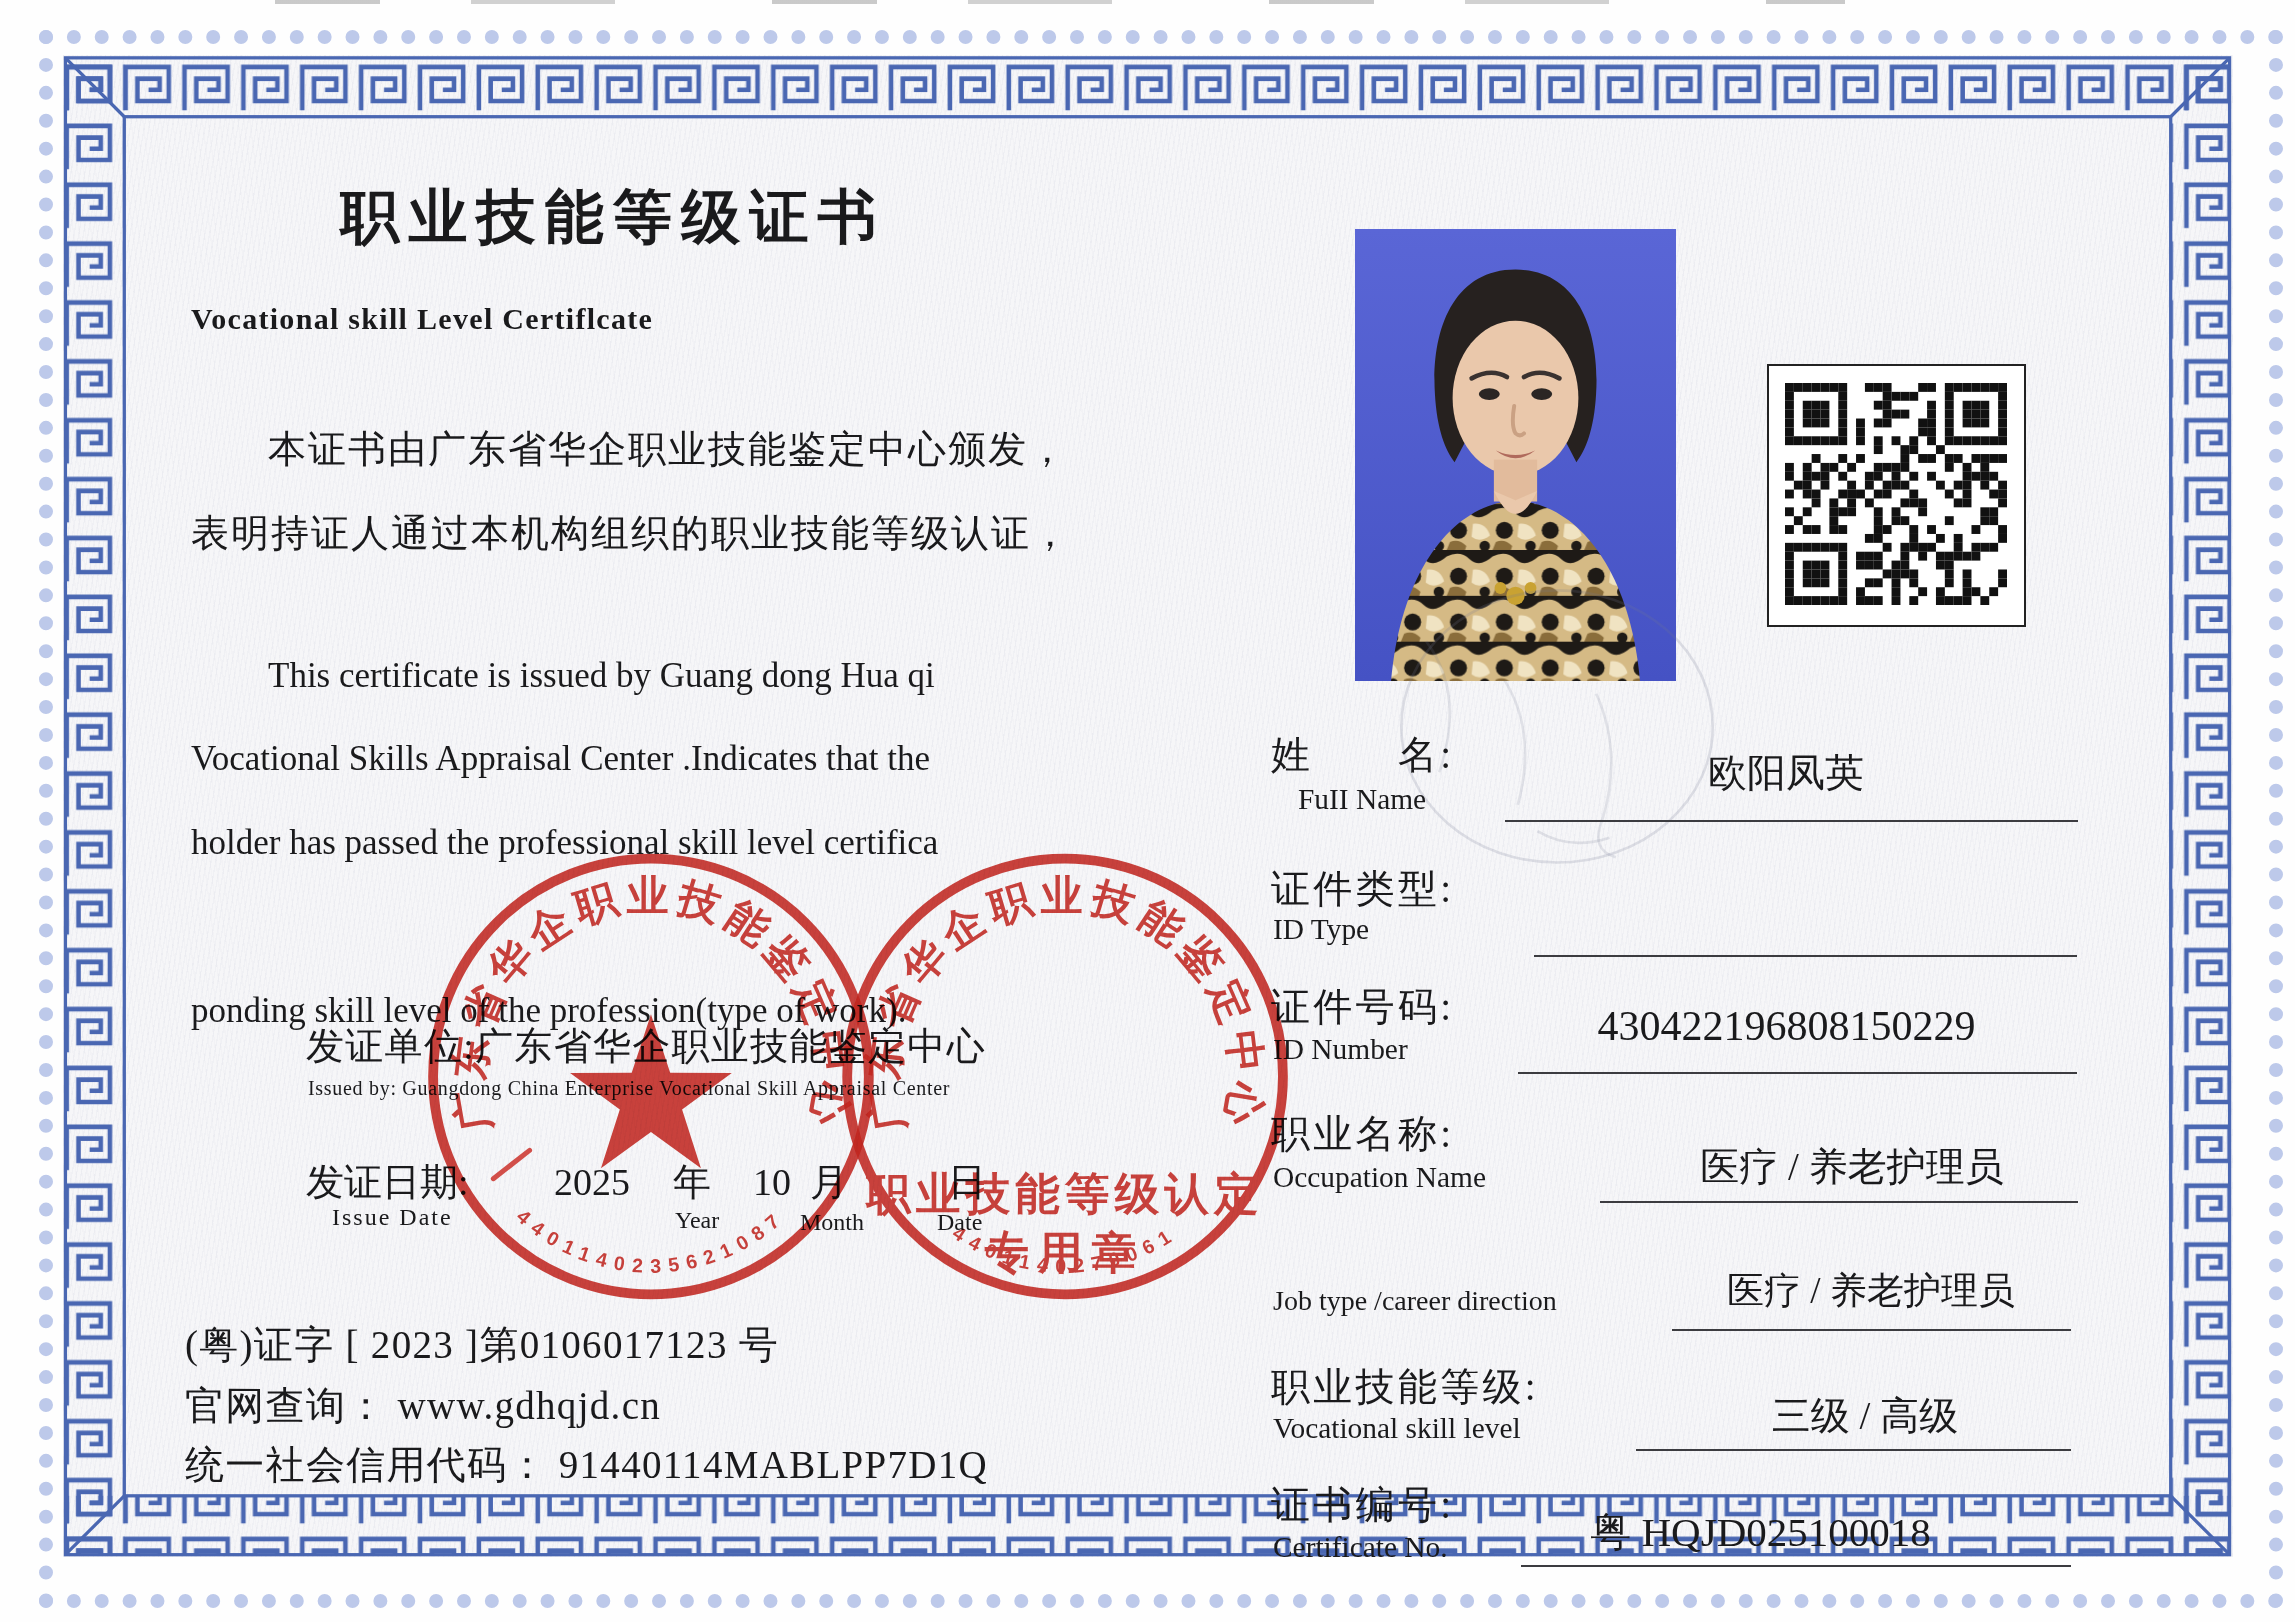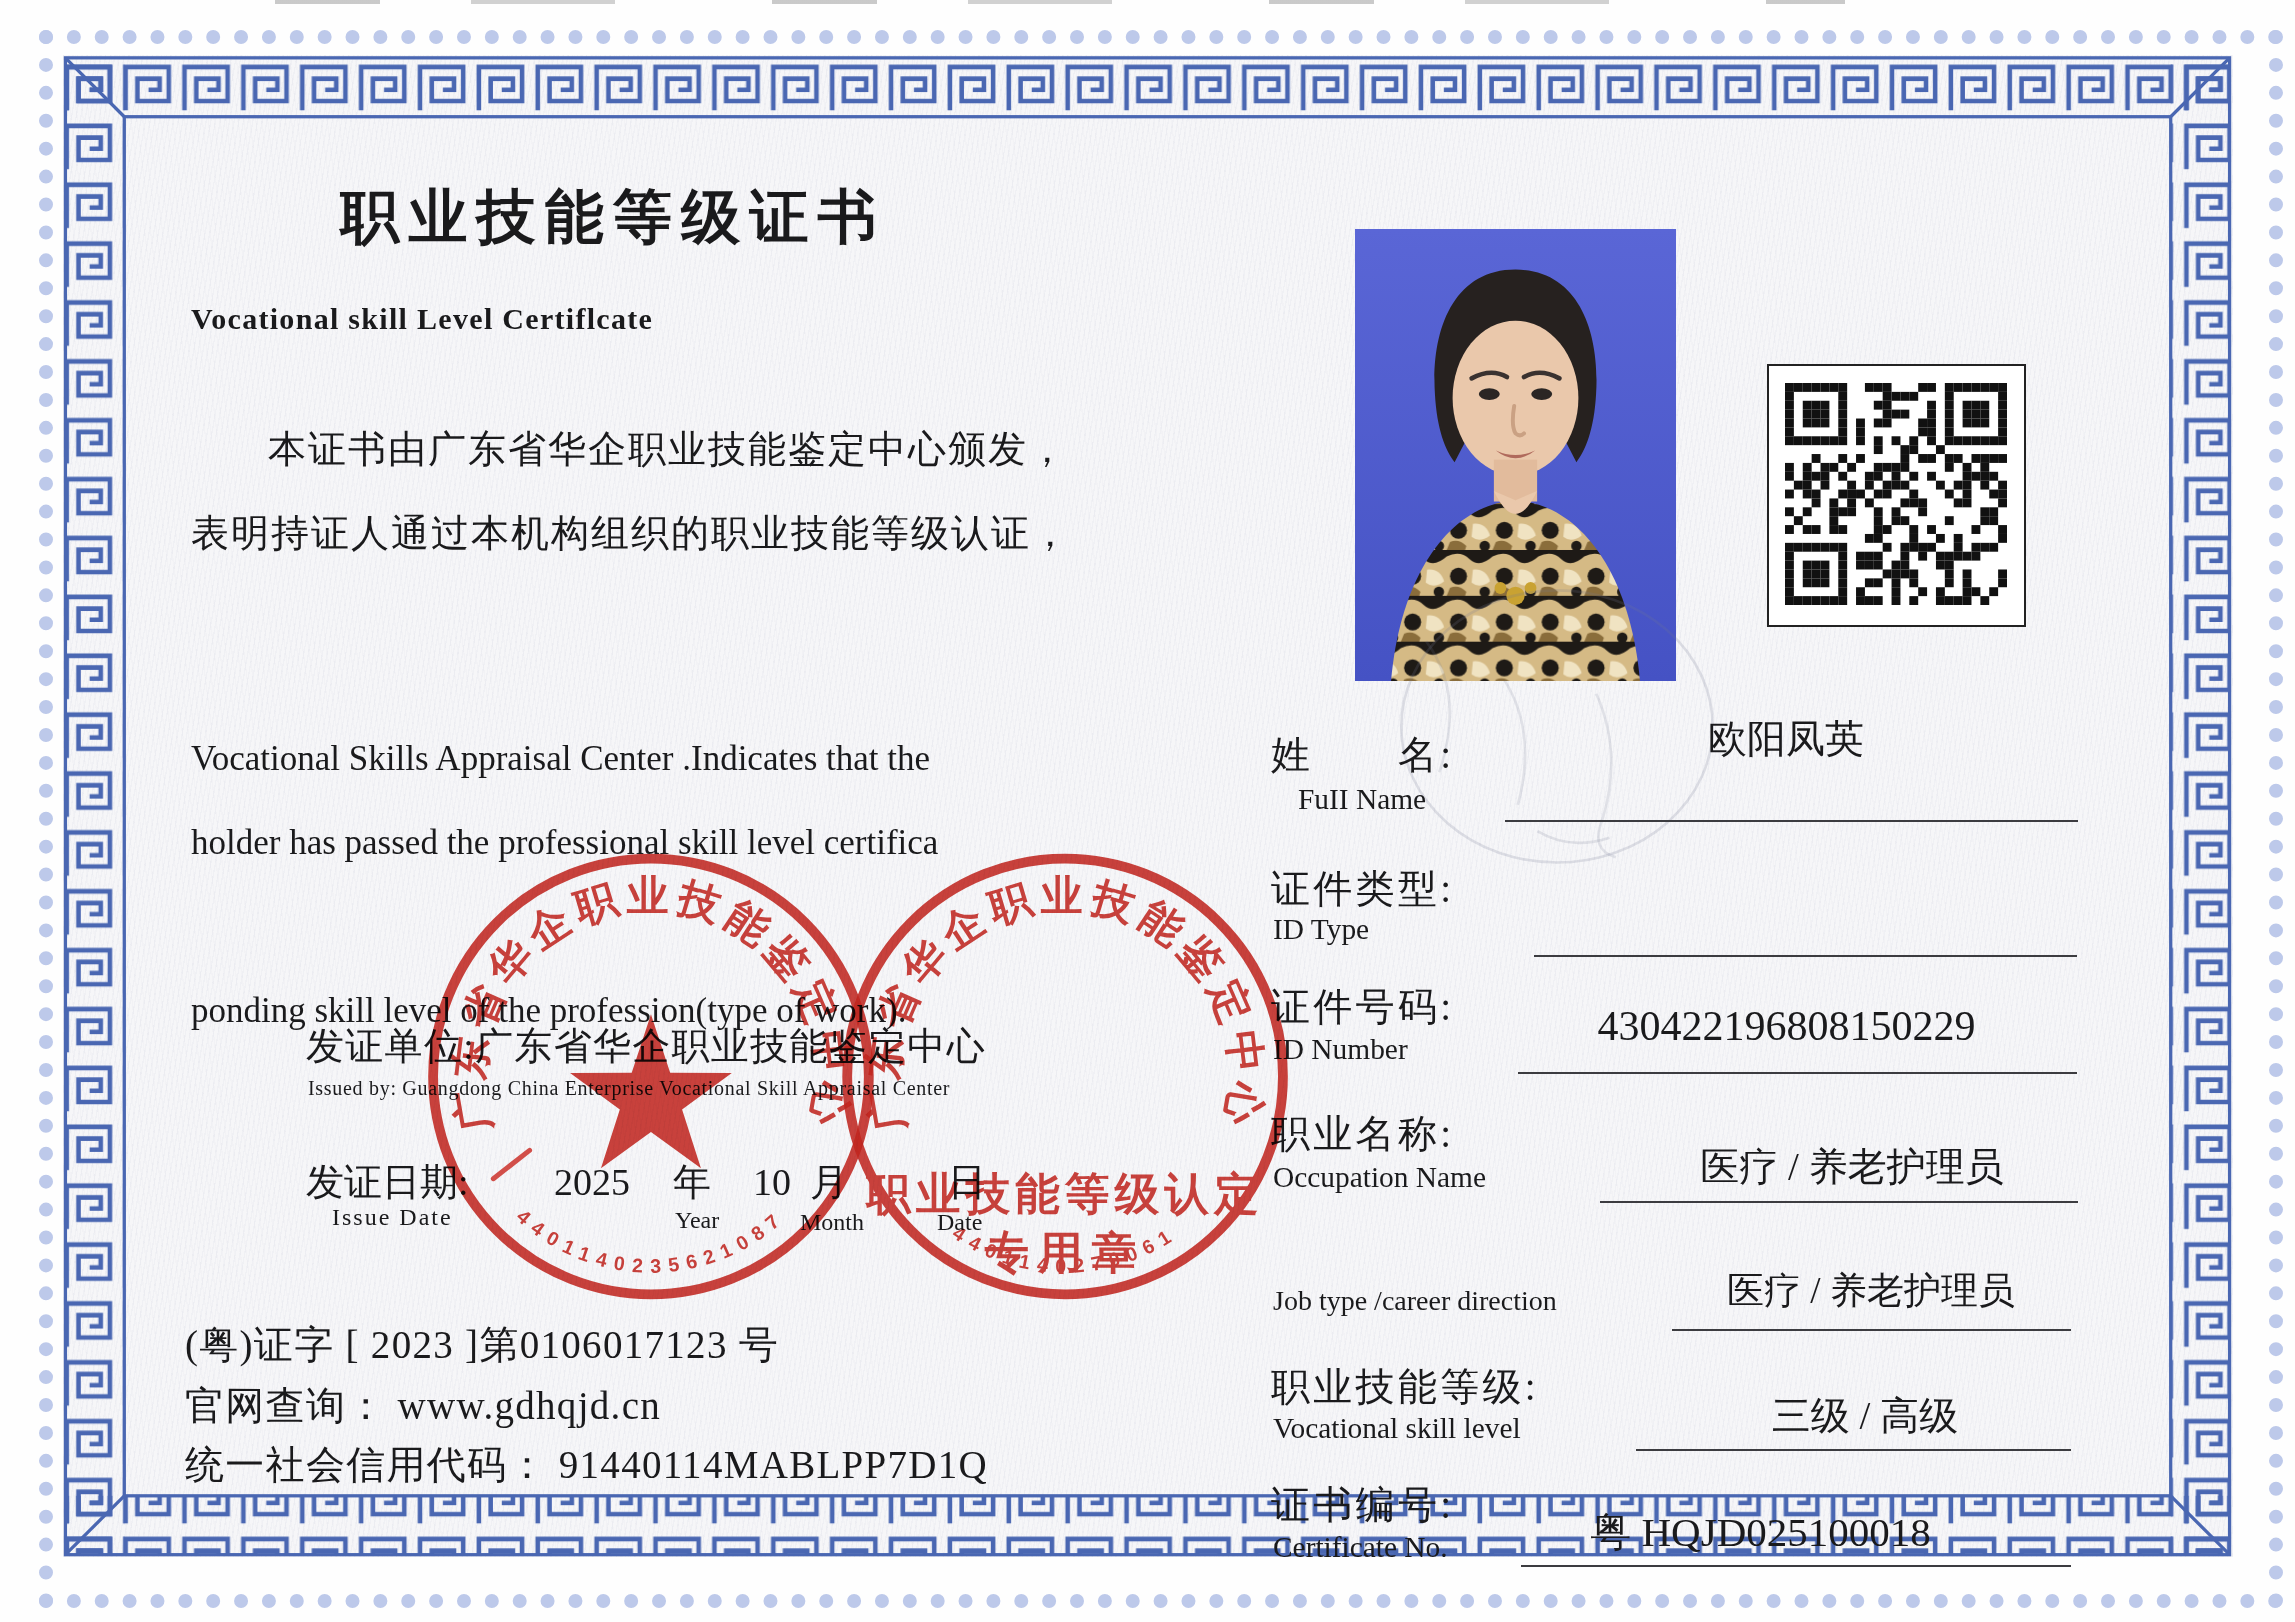--- a/index.html
+++ b/index.html
@@ -57,21 +57,21 @@
   #r3l{top:980px}#r3e{top:1033px}#r4l{top:1107px}#r4e{top:1161px}
   #r5l{top:1233px}#r5e{top:1285px;font-size:28px}#r6l{top:1360px}#r6e{top:1412px}
   #r7l{top:1478px}#r7e{top:1531px}
   #u1{left:1505px;top:820px;width:573px}
   #u2{left:1534px;top:955px;width:543px}
   #u3{left:1518px;top:1072px;width:559px}
   #u4{left:1600px;top:1201px;width:478px}
   #u5{left:1672px;top:1329px;width:399px}
   #u6{left:1636px;top:1449px;width:435px}
   #u7{left:1521px;top:1565px;width:550px}
-  #v1{left:1557px;top:712px;width:458px}
+  #v1{left:1557px;top:746px;width:458px}
   #v2{left:1557px;top:885px;width:458px}
   #v3{left:1525px;top:1002px;width:523px;font-size:42px}
   #v4{left:1623px;top:1140px;width:458px}
   #v5{left:1665px;top:1266px;width:412px;font-size:37px}
   #v6{left:1662px;top:1389px;width:406px}
   #v7{left:1525px;top:1505px;width:471px;font-size:41px}
   
   #photo{left:1355px;top:229px;width:321px;height:452px;}
   #qr-panel{left:1767px;top:364px;width:255px;height:259px;background:#fff;
             border:2px solid #222;}
@@ -103,20 +103,21 @@
     <line x1="100" y1="2376" x2="190" y2="2286" stroke="#4a67b2" stroke-width="5"></line>
     <line x1="3408" y1="2376" x2="3318" y2="2286" stroke="#4a67b2" stroke-width="5"></line>
   </svg>
 
   <div class="abs" id="title">职业技能等级证书</div>
   <div class="abs" id="subtitle">Vocational skill Level  Certiflcate</div>
 
   <div class="abs cnline indent" id="cn1">本证书由广东省华企职业技能鉴定中心颁发，</div>
   <div class="abs cnline" id="cn2">表明持证人通过本机构组织的职业技能等级认证，</div>
 
+  <div class="abs enline indent" id="en1">This certificate is issued by Guang dong Hua qi</div>
   <div class="abs enline" id="en2">Vocational Skills Appraisal Center .Indicates that the</div>
   <div class="abs enline" id="en3">holder has passed the professional skill level certifica</div>
   <div class="abs enline" id="en5">ponding  skill level of the profession(type of  work).</div>
 
   <div class="abs" id="issuer-line"><span>发证单位:</span><span>广东省华企职业技能鉴定中心</span></div>
   <div class="abs" id="issuer-en">Issued by: Guangdong China Enterprise Vocational Skill Appraisal Center</div>
 
   <div class="abs date-cn" id="d-label">发证日期:</div>
   <div class="abs" id="slash"></div>
   <div class="abs date-cn" id="d-year">2025</div>

